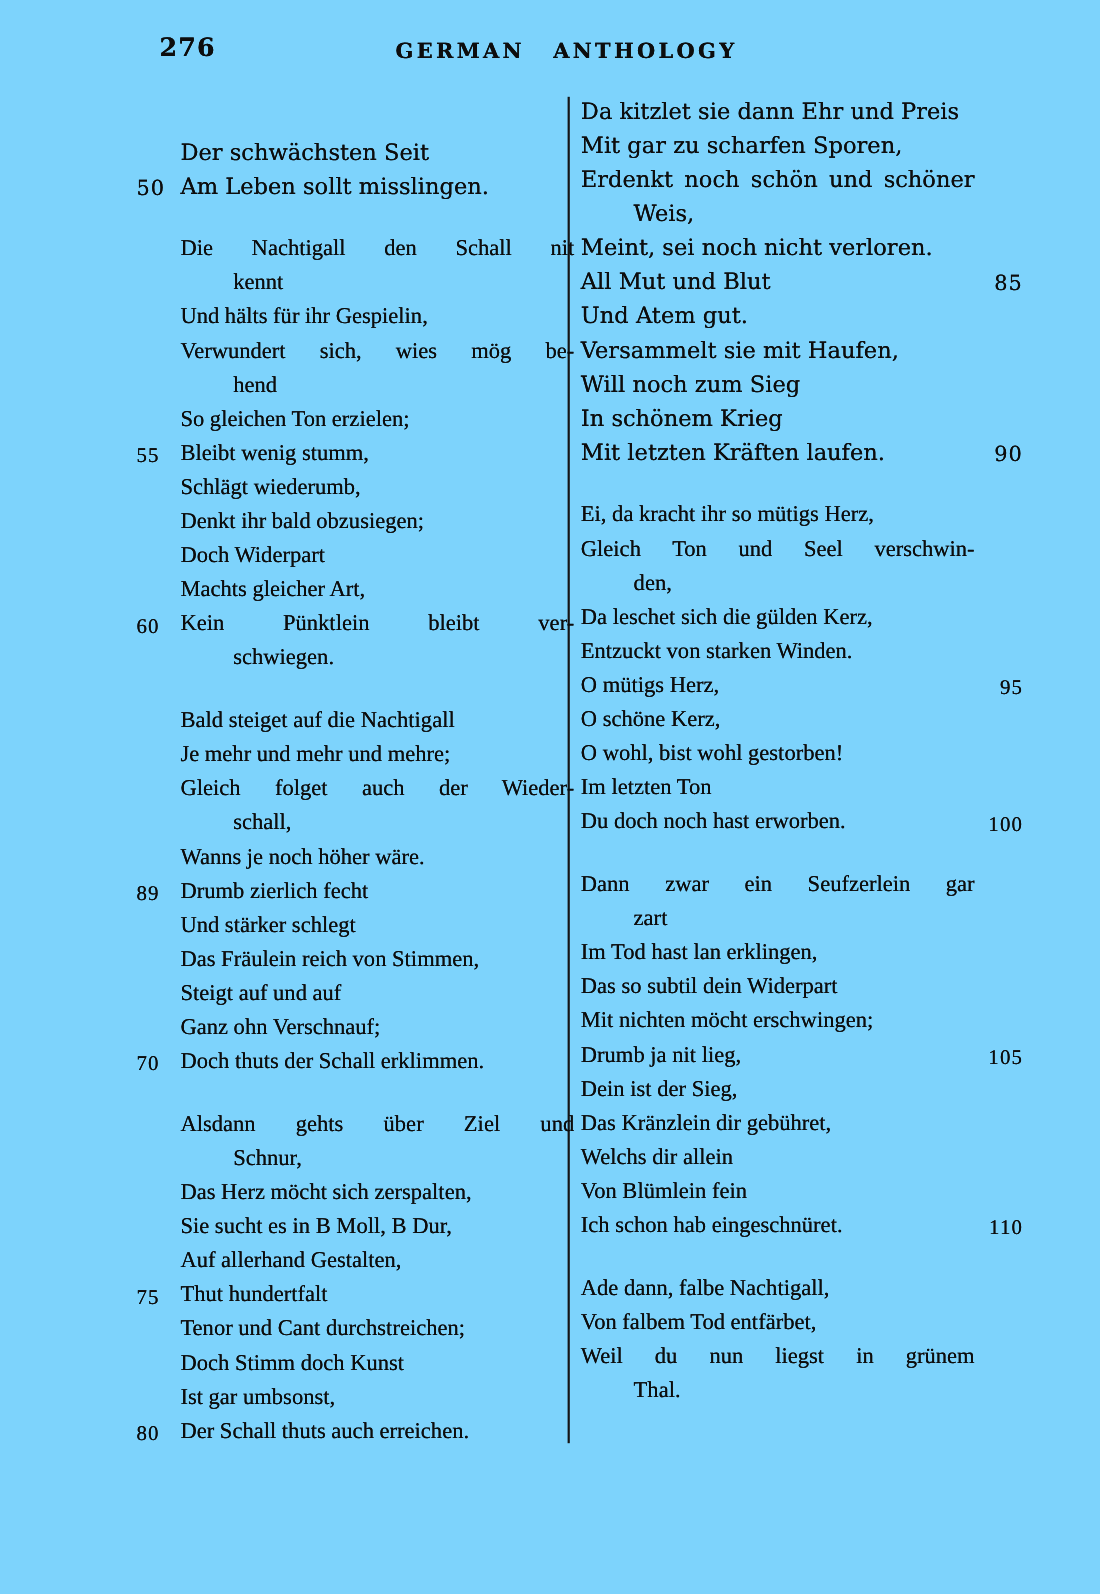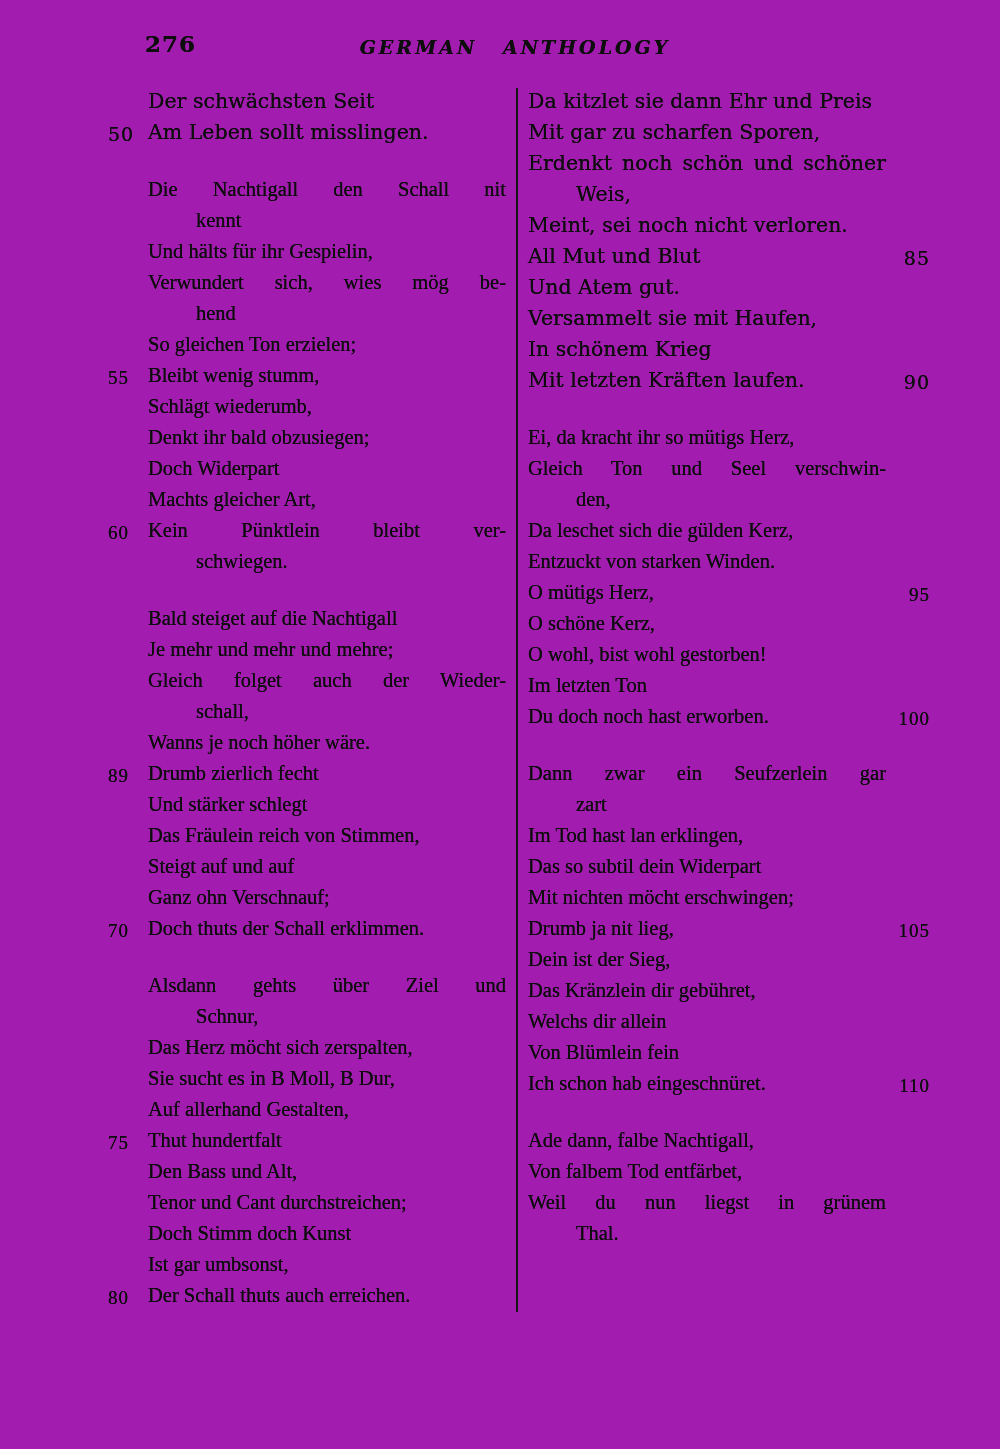--- a/index.html
+++ b/index.html
@@ -12,21 +12,21 @@
     position: relative;
     background: #fdfdfc;
     color: #0d0d0d;
     font-family: "DejaVu Serif", "Liberation Serif", serif;
     overflow: hidden;
   }
   
   .page {
     position: absolute;
     inset: 0;
-    background: #a21caf;
+    background: #7dd3fc;
   }
 
   
   .folio {
     position: absolute;
     left: 145px;
     top: 30px;
     font-size: 23px;
     letter-spacing: 1px;
     font-weight: 600;
@@ -37,33 +37,32 @@
     left: 50%;
     top: 36px;
     transform: translateX(-50%);
     margin-left: 15px;
     font-size: 19px;
     font-weight: 700;
     letter-spacing: 3px;
     word-spacing: 16px;
     white-space: nowrap;
     text-shadow: 0 0 0.4px currentColor;
-    font-style: italic;
   }
 
   
   .column {
     position: absolute;
     top: 86px;
     width: 358px;
     font-size: 20.5px;
     line-height: 31px;
     text-shadow: 0 0 0.45px currentColor;
   }
-  .column.left  { left: 148px; }
+  .column.left  { left: 164px; margin-top: 37px; }
   .column.right { left: 528px; }
 
   .divider {
     position: absolute;
     left: 516px;
     top: 88px;
     width: 2px;
     height: 1224px;
     background: #151515;
   }
@@ -145,38 +144,38 @@
         <div class="line"><span class="line-text">Ganz ohn Verschnauf;</span></div>
         <div class="line"><span class="line-text">Doch thuts der Schall erklimmen.</span><span class="line-num">70</span></div>
       </div>
       <div class="stanza">
         <div class="line justify"><span class="line-text">Alsdann gehts über Ziel und</span></div>
         <div class="line indent"><span class="line-text">Schnur,</span></div>
         <div class="line"><span class="line-text">Das Herz möcht sich zerspalten,</span></div>
         <div class="line"><span class="line-text">Sie sucht es in B Moll, B Dur,</span></div>
         <div class="line"><span class="line-text">Auf allerhand Gestalten,</span></div>
         <div class="line"><span class="line-text">Thut hundertfalt</span><span class="line-num">75</span></div>
-        <div class="line"><span class="line-text">Den Bass und Alt,</span></div>
         <div class="line"><span class="line-text">Tenor und Cant durchstreichen;</span></div>
         <div class="line"><span class="line-text">Doch Stimm doch Kunst</span></div>
         <div class="line"><span class="line-text">Ist gar umbsonst,</span></div>
         <div class="line"><span class="line-text">Der Schall thuts auch erreichen.</span><span class="line-num">80</span></div>
       </div>
     </div>
 
   <div class="column right">
       <div class="stanza">
         <div class="line"><span class="line-text">Da kitzlet sie dann Ehr und Preis</span></div>
         <div class="line"><span class="line-text">Mit gar zu scharfen Sporen,</span></div>
         <div class="line justify"><span class="line-text">Erdenkt noch schön und schöner</span></div>
         <div class="line indent"><span class="line-text">Weis,</span></div>
         <div class="line"><span class="line-text">Meint, sei noch nicht verloren.</span></div>
         <div class="line"><span class="line-text">All Mut und Blut</span><span class="line-num">85</span></div>
         <div class="line"><span class="line-text">Und Atem gut.</span></div>
         <div class="line"><span class="line-text">Versammelt sie mit Haufen,</span></div>
+        <div class="line"><span class="line-text">Will noch zum Sieg</span></div>
         <div class="line"><span class="line-text">In schönem Krieg</span></div>
         <div class="line"><span class="line-text">Mit letzten Kräften laufen.</span><span class="line-num">90</span></div>
       </div>
       <div class="stanza">
         <div class="line"><span class="line-text">Ei, da kracht ihr so mütigs Herz,</span></div>
         <div class="line justify"><span class="line-text">Gleich Ton und Seel verschwin-</span></div>
         <div class="line indent"><span class="line-text">den,</span></div>
         <div class="line"><span class="line-text">Da leschet sich die gülden Kerz,</span></div>
         <div class="line"><span class="line-text">Entzuckt von starken Winden.</span></div>
         <div class="line"><span class="line-text">O mütigs Herz,</span><span class="line-num">95</span></div>

